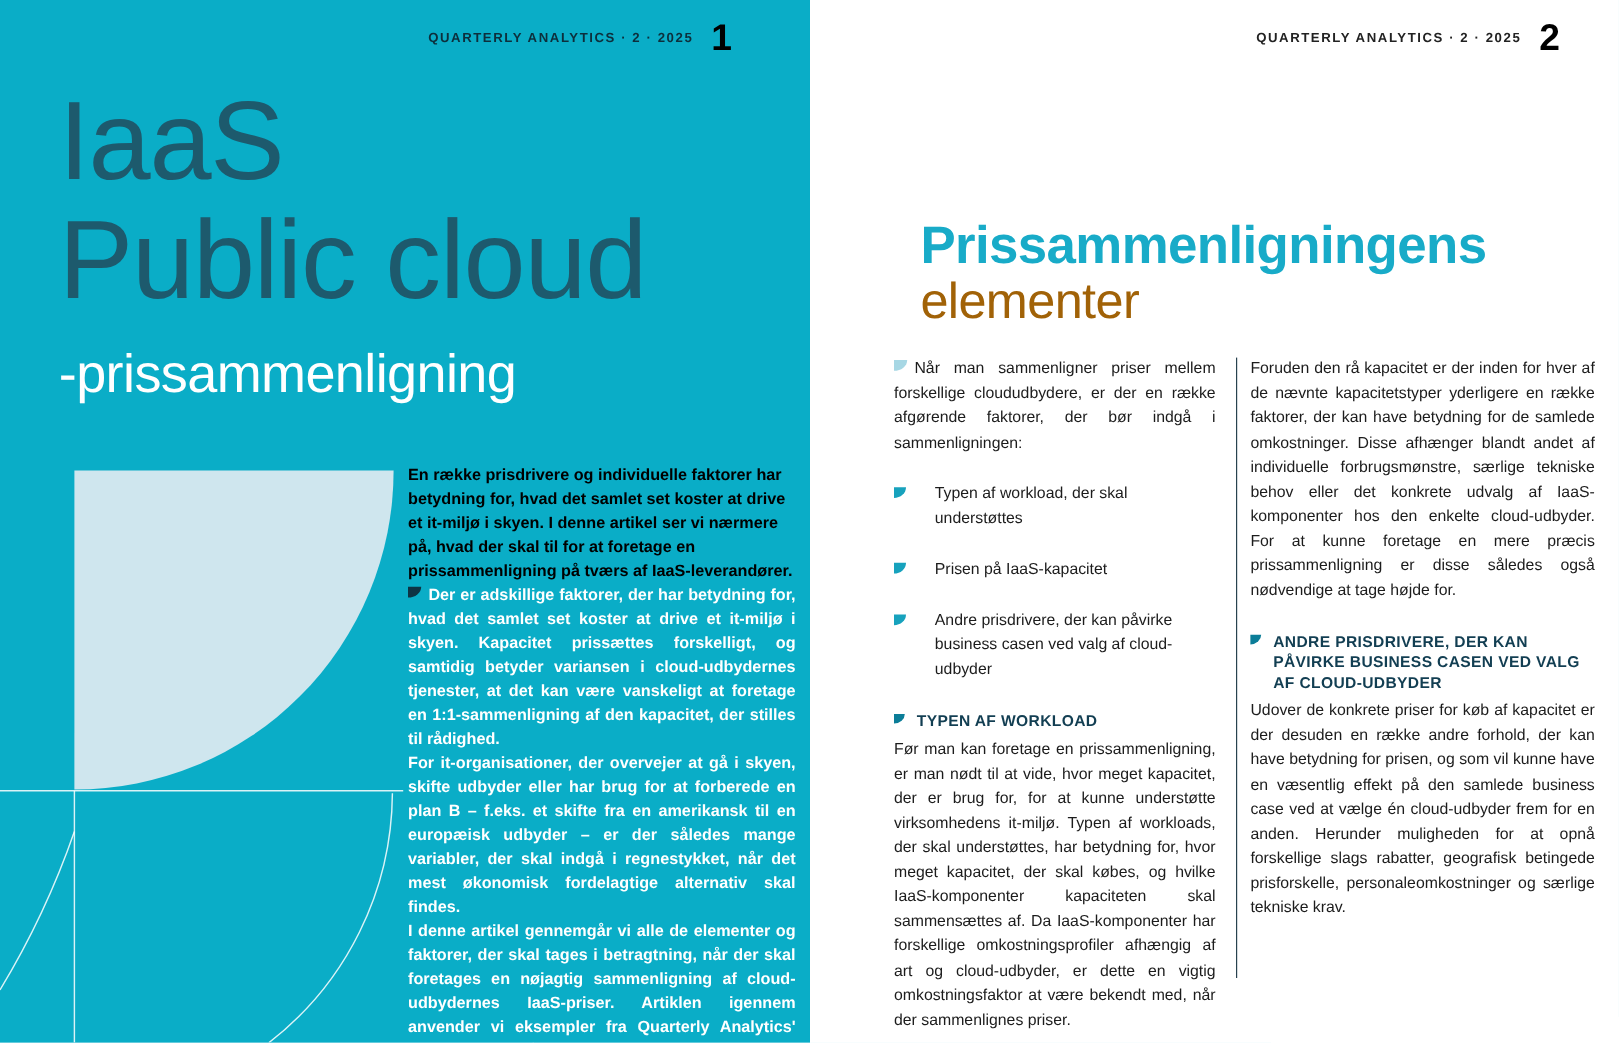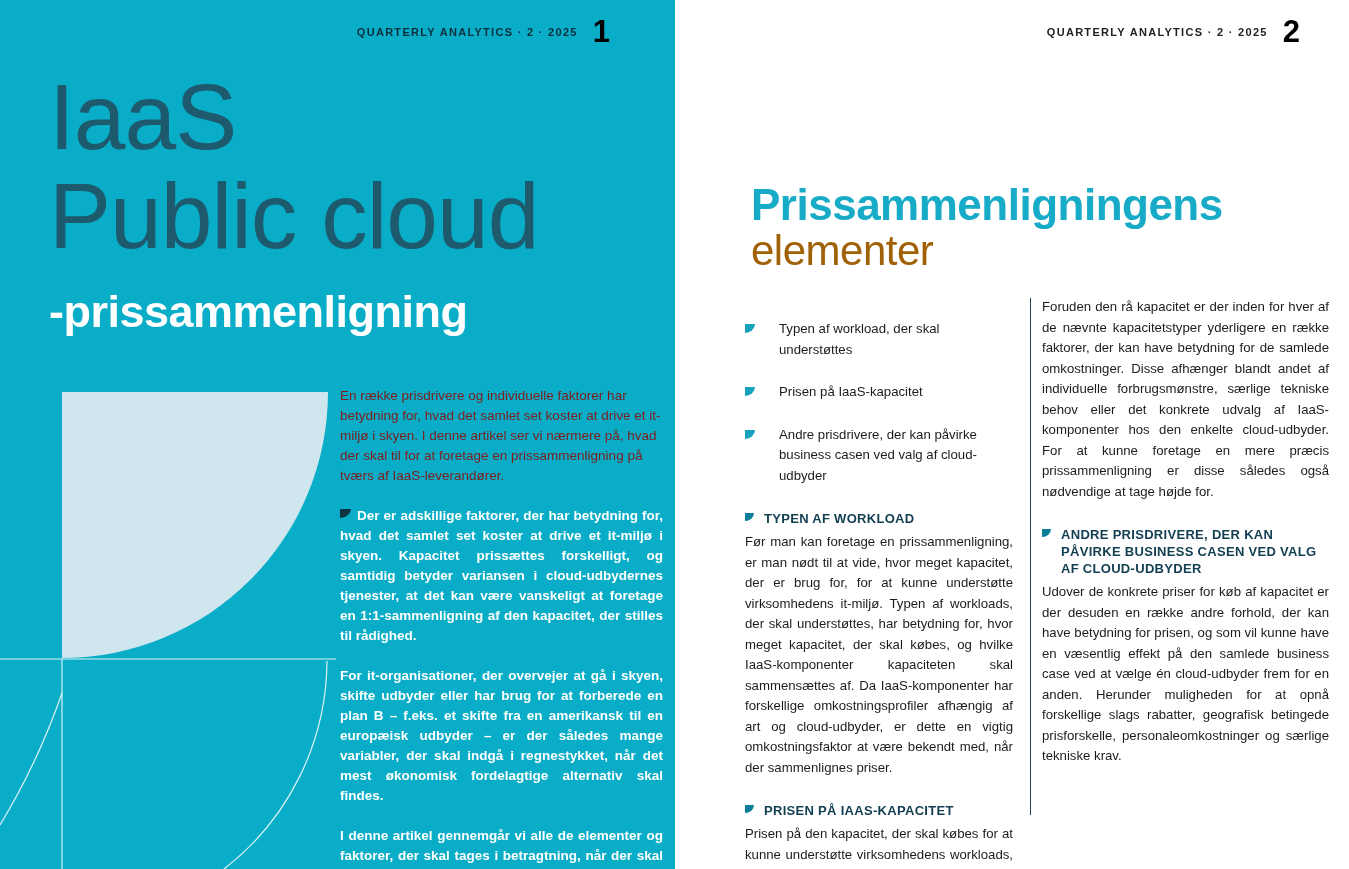--- a/index.html
+++ b/index.html
@@ -14,44 +14,44 @@
   .page-header { position:absolute; top:16px; display:flex; align-items:center; gap:15px; }
   .page-header .journal { font-size:11px; font-weight:700; letter-spacing:1.3px; }
   .page-header .pagenum { font-size:31px; font-weight:800; color:#000; line-height:1; }
   .header-left { right:65px; }
   .header-left .journal { color:#0d2f3c; }
   .header-right { right:49px; }
   .header-right .journal { color:#222; }
 
   .title-block { position:absolute; left:49px; top:68px; }
   .title-line { font-size:93px; line-height:99px; font-weight:300; letter-spacing:-1px; color:#1d5a6d; }
-  .subtitle { margin-top:22px; font-size:45px; line-height:48px; font-weight:700; color:#ffffff; letter-spacing:-0.5px; }
+  .subtitle { margin-top:22px; font-size:45px; line-height:48px; font-weight:400; color:#ffffff; letter-spacing:-0.5px; }
 
   .left-copy { position:absolute; left:340px; top:386px; width:323px; }
-  .lead-bold { font-size:13.5px; line-height:20px; font-weight:400; color:#7f1d1d; }
-  .left-copy p.body-white { margin-top:20px; font-size:13.5px; line-height:20px; font-weight:600;
+  .lead-bold { font-size:13.5px; line-height:20px; font-weight:700; color:#000000; }
+  .left-copy p.body-white { font-size:13.5px; line-height:20px; font-weight:600;
                             color:#ffffff; text-align:justify; }
 
   
   .q { display:inline-block; border-radius:0 0 100% 0; }
   .q-inline { width:11px; height:9px; margin-right:6px; transform:translateY(-2px); }
   .q-navy  { background:#0e3444; }
   .q-light { background:#a7d7e4; }
   .q-cyan  { background:#17a2bd; }
   .q-teal  { background:#0b7d98; }
 
   
   .pale-quarter { position:absolute; left:62px; top:392px; width:266px; height:266px;
                   background:#cfe6ee; border-radius:0 0 100% 0; }
   .deco-lines { position:absolute; left:0; top:392px; width:340px; height:477px; }
 
   
   .page-right { position:absolute; left:675px; top:0; width:674px; height:869px; background:#ffffff; }
 
-  .heading-block { position:absolute; left:76px; top:182px; }
+  .heading-block { position:absolute; left:92px; top:182px; }
   .heading-bold  { font-size:44px; line-height:46px; font-weight:700; color:#18abc8; letter-spacing:-0.5px; }
   .heading-light { font-size:42px; line-height:45px; font-weight:300; color:#a16207; letter-spacing:-0.5px; }
 
   .columns { position:absolute; left:70px; top:297px; width:584px; display:flex; }
   .col { font-size:13.2px; line-height:20.5px; color:#1c1c1c; }
   .col-1 { width:268px; }
   .col-2 { width:287px; margin-left:29px; }
   .col-divider { position:absolute; left:355px; top:298px; width:1px; height:517px; background:#28424f; }
 
   .col p.justified { text-align:justify; }
@@ -114,20 +114,21 @@
     <div class="heading-block">
       <div class="heading-bold">Prissammenligningens</div>
       <div class="heading-light">elementer</div>
     </div>
 
     <div class="col-divider"></div>
 
     <div class="columns">
 
       <div class="col col-1">
+        <p class="justified"><span class="q q-inline q-light"></span><span>Når man sammenligner priser mellem forskellige cloududbydere, er der en række afgørende faktorer, der bør indgå i sammenligningen:</span></p>
 
         <div class="bullet">
           <span class="q q-cyan"></span>
           <span class="bullet-text">Typen af workload, der skal understøttes</span>
         </div>
         <div class="bullet">
           <span class="q q-cyan"></span>
           <span class="bullet-text">Prisen på IaaS-kapacitet</span>
         </div>
         <div class="bullet">

